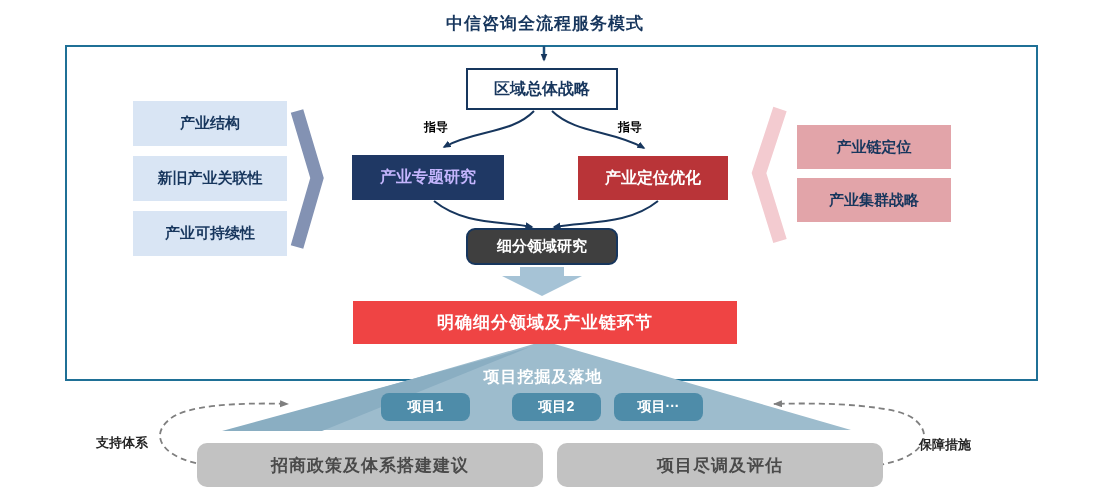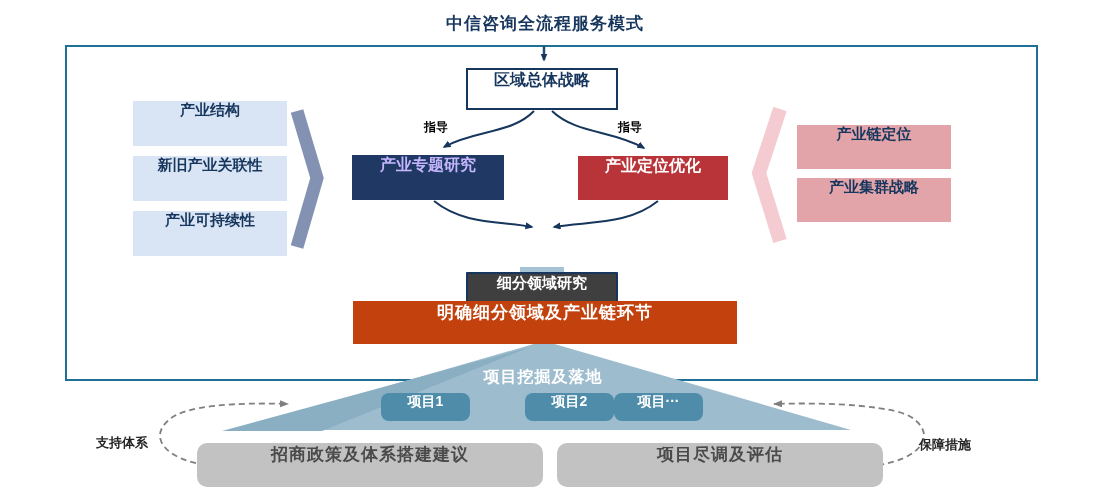--- a/index.html
+++ b/index.html
@@ -18,21 +18,21 @@
     text-align: center;
     font-size: 17px; font-weight: bold; color: #17365D;
     letter-spacing: 1px;
   }
   .outer-rect {
     left: 65px; top: 45px; width: 973px; height: 336px;
     border: 2px solid #1F7096;
     background: transparent;
   }
   svg.layer { left:0; top:0; pointer-events:none; }
-  .box { display:flex; justify-content:center; text-align:center; }
+  .box { display:flex; align-items:center; justify-content:center; text-align:center; }
   .strategy-box {
     left: 466px; top: 68px; width: 152px; height: 42px;
     background:#ffffff; border: 2px solid #17365D;
     font-size: 16px; font-weight: bold; color:#17365D;
   }
   .guide-label {
     font-size: 12px; font-weight: bold; color:#000000;
   }
   .factor-box {
     left: 133px; width: 154px; height: 45px;
@@ -50,26 +50,26 @@
     font-size: 16px; font-weight: bold;
   }
   .red-box {
     left: 578px; top: 156px; width: 150px; height: 44px;
     background: #B93438; color: #ffffff;
     font-size: 16px; font-weight: bold;
   }
   .segment-box {
     left: 466px; top: 228px; width: 152px; height: 37px;
     background: #3F3F3F; color:#ffffff;
-    border: 2px solid #17365D; border-radius: 1px;
-    font-size: 15px; font-weight: bold; margin-top: 44px;
+    border: 2px solid #17365D; border-radius: 9px;
+    font-size: 15px; font-weight: bold;
   }
   .clarify-box {
     left: 353px; top: 301px; width: 384px; height: 43px;
-    background: #c2410c; color: #ffffff;
+    background: #ef4444; color: #ffffff;
     font-size: 17px; font-weight: bold; letter-spacing: 1px;
   }
   .mining-label {
     left: 443px; top: 367px; width: 200px;
     text-align:center;
     font-size: 16px; font-weight: bold; color:#ffffff;
     letter-spacing: 1px;
   }
   .project-box {
     top: 393px; width: 89px; height: 28px;
@@ -165,21 +165,21 @@
 
   <div class="abs box clarify-box">
     <span>明确细分领域及产业链环节</span>
   </div>
 
   <div class="abs mining-label">项目挖掘及落地</div>
 
   <div class="abs box project-box" style="left:381px;">
     <span>项目1</span>
   </div>
-  <div class="abs box project-box" style="left:525px;">
+  <div class="abs box project-box" style="left:512px;font-family:Liberation Mono, monospace;">
     <span>项目2</span>
   </div>
   <div class="abs box project-box" style="left:614px;">
     <span>项目···</span>
   </div>
 
   <div class="abs box gray-box" style="left:197px; width:346px;">
     <span>招商政策及体系搭建建议</span>
   </div>
   <div class="abs box gray-box" style="left:557px; width:326px;">

